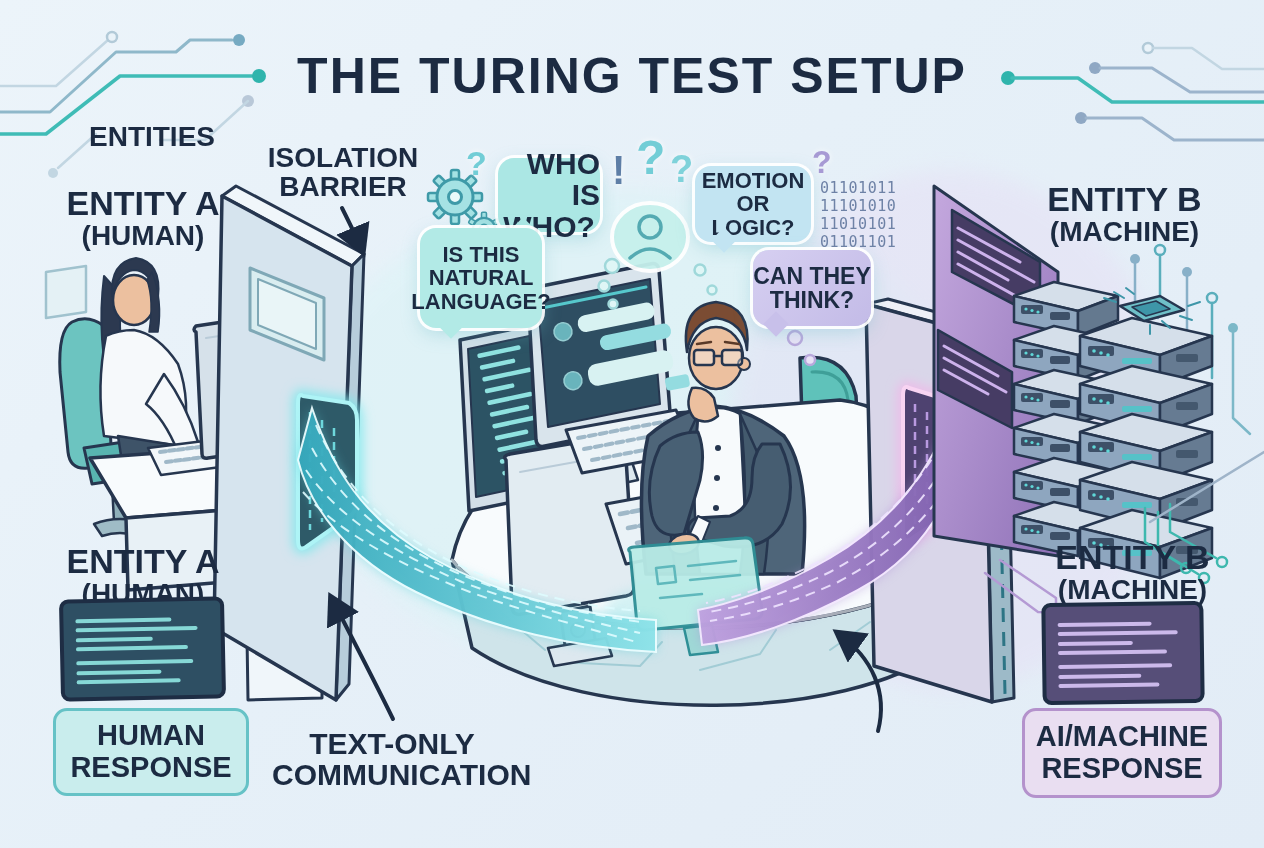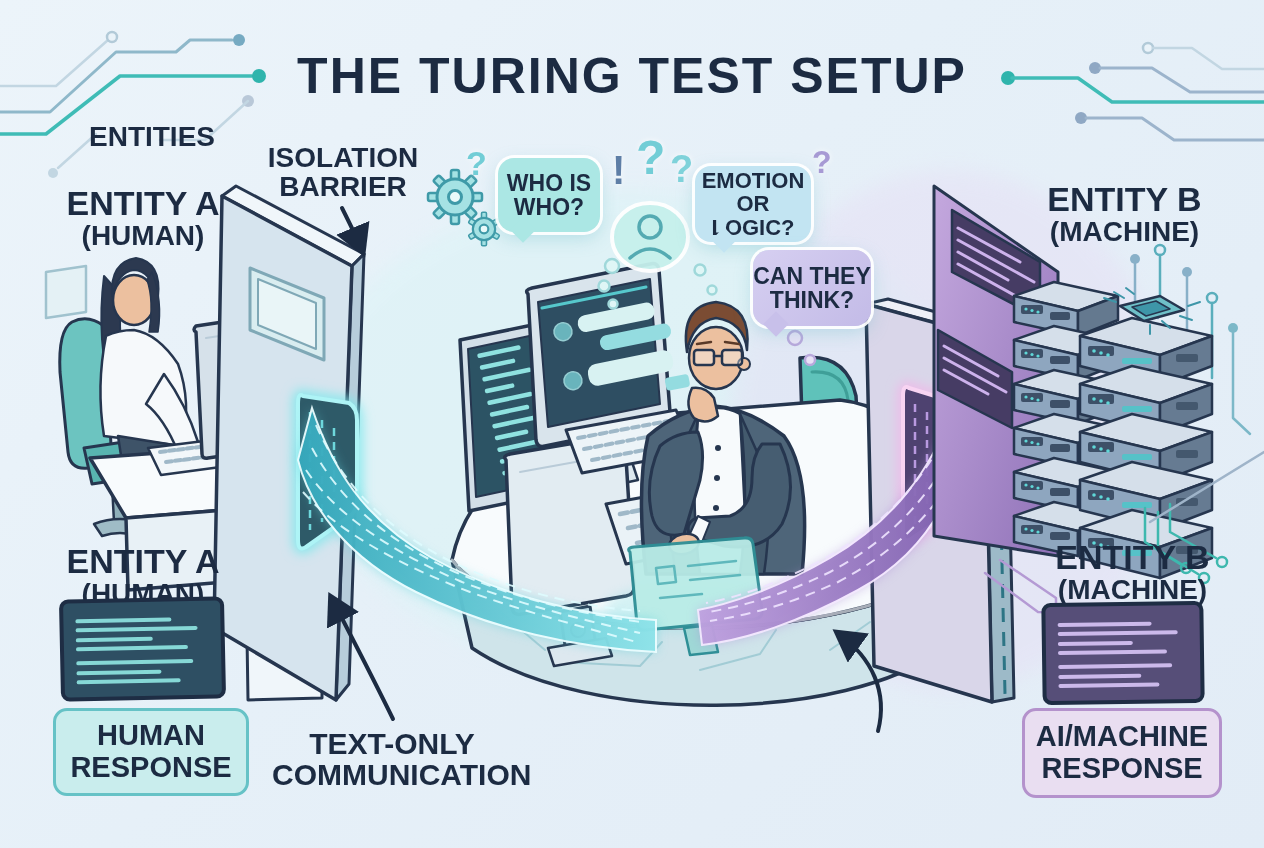--- a/index.html
+++ b/index.html
@@ -19,21 +19,21 @@
   .big-line{font-size:34px;}
   .sub-line{font-size:28px;}
   #lbl-textonly{left:272px;top:728px;width:240px;font-size:30px;}
   #lbl-interrogator{left:763px;top:734px;width:260px;font-size:30px;}
   .bubble{position:absolute;z-index:3;border-radius:16px;display:flex;flex-direction:column;
           align-items:center;justify-content:center;font-weight:bold;color:#1c2b42;
           text-align:center;line-height:1.05;
           box-shadow:0 0 0 3px rgba(255,255,255,.92),0 6px 18px rgba(110,190,200,.38);}
   .bubble span{display:block;}
   .tail{position:absolute;width:18px;height:18px;bottom:-7px;transform:rotate(45deg);background:inherit;}
-  #bub-who{left:498px;top:158px;width:102px;height:74px;font-size:23px;background:#abe7e4;}
+  #bub-who{left:498px;top:158px;width:102px;height:74px;font-size:30px;background:#abe7e4;text-align:right;}
   #bub-who .tail{left:16px;}
   #bub-natural{left:420px;top:228px;width:122px;height:100px;font-size:22px;background:#b2eae6;}
   #bub-natural .tail{left:22px;}
   #bub-emotion{left:695px;top:166px;width:116px;height:76px;font-size:22px;background:#c2e4f2;}
   #bub-emotion .tail{left:20px;}
   #bub-think{left:753px;top:250px;width:118px;height:76px;font-size:23px;
              background:linear-gradient(135deg,#d6cff1,#c3bbe7);}
   #bub-think .tail{left:14px;background:#c8c0ea;}
   .mark{position:absolute;z-index:3;font-weight:bold;text-shadow:0 0 6px rgba(255,255,255,.8);}
   #mk-q1{left:466px;top:144px;font-size:34px;color:#72cdd6;}
@@ -465,37 +465,49 @@
 <div id="lbl-textonly" class="ov">
   <span>TEXT-ONLY</span>
   <span>COMMUNICATION</span>
 </div>
 
 <div id="bub-who" class="bubble">
   <span>WHO IS</span>
   <span>WHO?</span>
   <div class="tail"></div>
 </div>
+<div id="bub-natural" class="bubble">
+  <span>IS THIS</span>
+  <span>NATURAL</span>
+  <span>LANGUAGE?</span>
+  <div class="tail"></div>
+</div>
 <div id="bub-emotion" class="bubble">
   <span>EMOTION</span>
   <span>OR LOGIC?</span>
   <div class="tail"></div>
 </div>
 <div id="bub-think" class="bubble">
   <span>CAN THEY</span>
   <span>THINK?</span>
   <div class="tail"></div>
 </div>
 
 <div id="mk-q1" class="mark">?</div>
 <div id="mk-ex" class="mark">!</div>
 <div id="mk-q2" class="mark">?</div>
 <div id="mk-q3" class="mark">?</div>
 <div id="mk-q4" class="mark">?</div>
 
+<div id="binary">
+  <div>01101011</div>
+  <div>11101010</div>
+  <div>11010101</div>
+  <div>01101101</div>
+</div>
 
 <div id="term-human" class="terminal">
   <i></i>
       <i></i>
   <i></i>
       <i></i>
   <i></i>
       <i></i>
   <i></i>
 </div>

